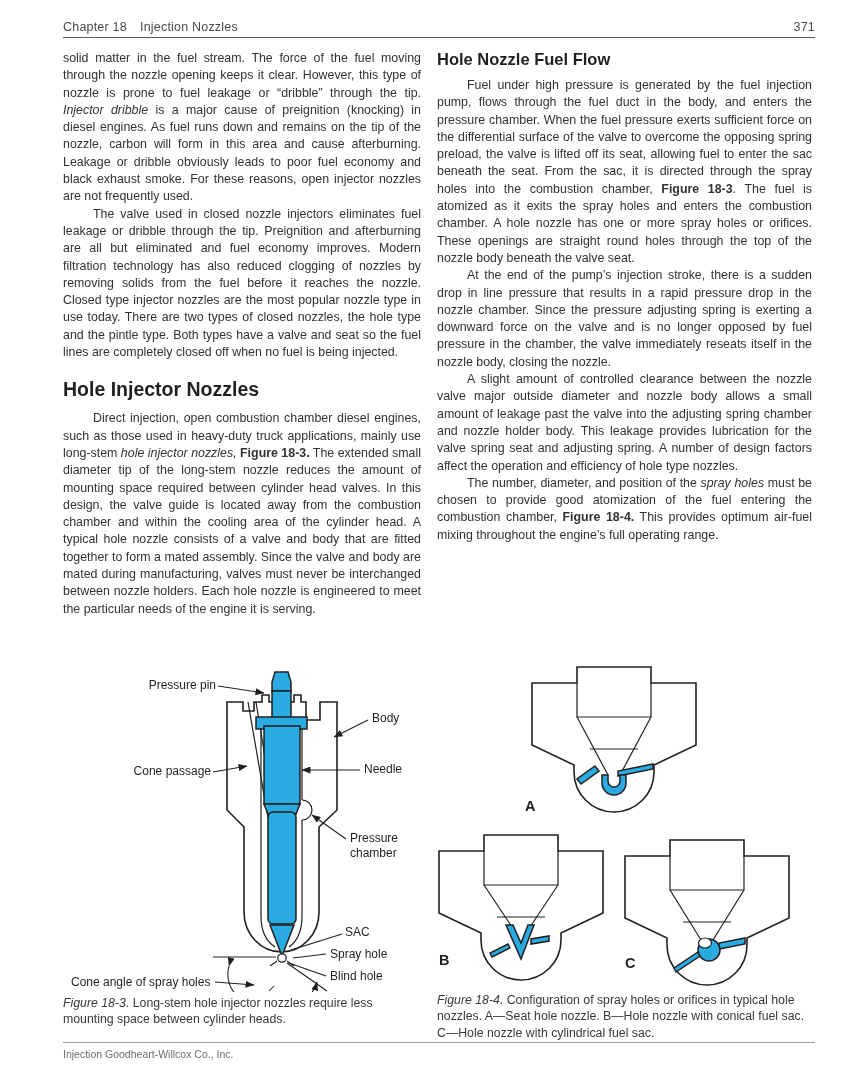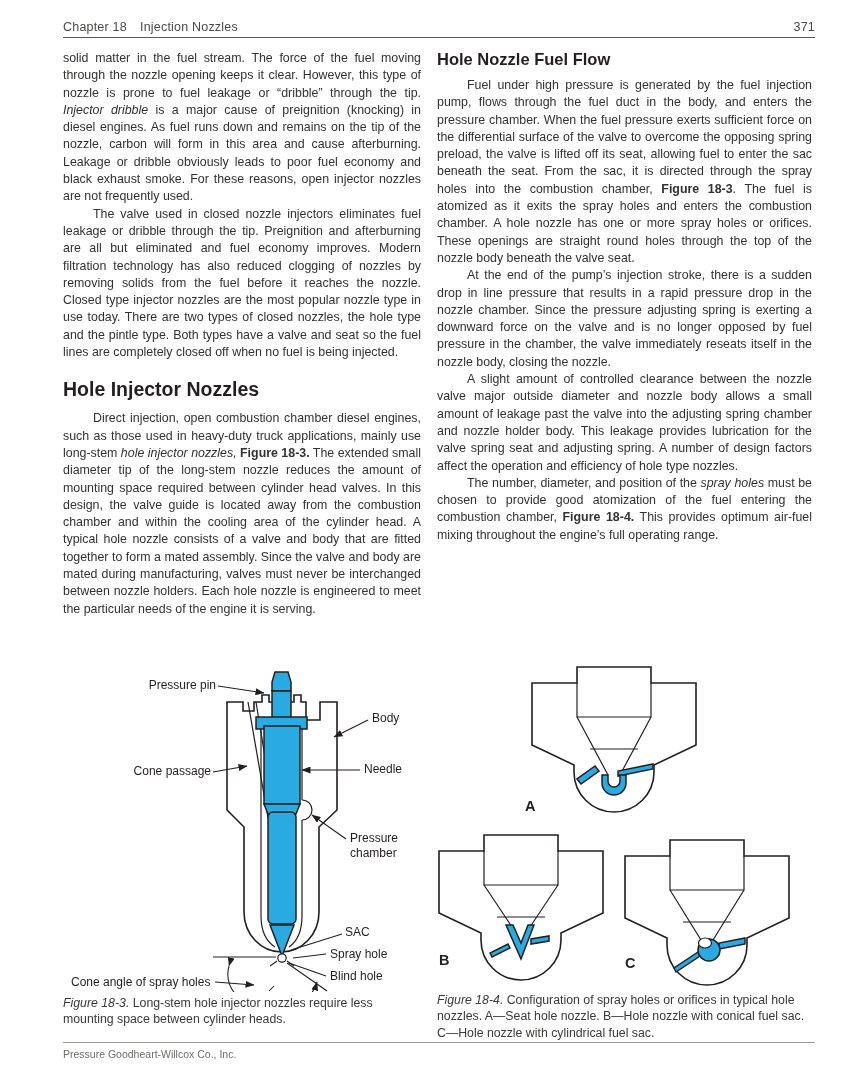--- a/index.html
+++ b/index.html
@@ -147,13 +147,13 @@
       <ellipse class="wht" cx="-2" cy="103" rx="6.5" ry="5"></ellipse>
     </g>
   </svg>
   <div class="abc-label" style="left:88px; top:146px;">A</div>
   <div class="abc-label" style="left:2px; top:300px;">B</div>
   <div class="abc-label" style="left:188px; top:303px;">C</div>
 </div>
 <div class="caption" style="left:437px; top:992px; width:375px;"><span class="run-bi">Figure 18-4.</span><span> Configuration of spray holes or orifices in typical hole nozzles. A—Seat hole nozzle. B—Hole nozzle with conical fuel sac. C—Hole nozzle with cylindrical fuel sac.</span></div>
 
 <div class="rule footer" style="left:63px; top:1042px; width:752px;"></div>
-<div class="abs copyright" style="left:63px; top:1048px;">Pressure Goodheart-Willcox Co., Inc.</div>
+<div class="abs copyright" style="left:63px; top:1048px;">Injection Goodheart-Willcox Co., Inc.</div>
 
 </body></html>

